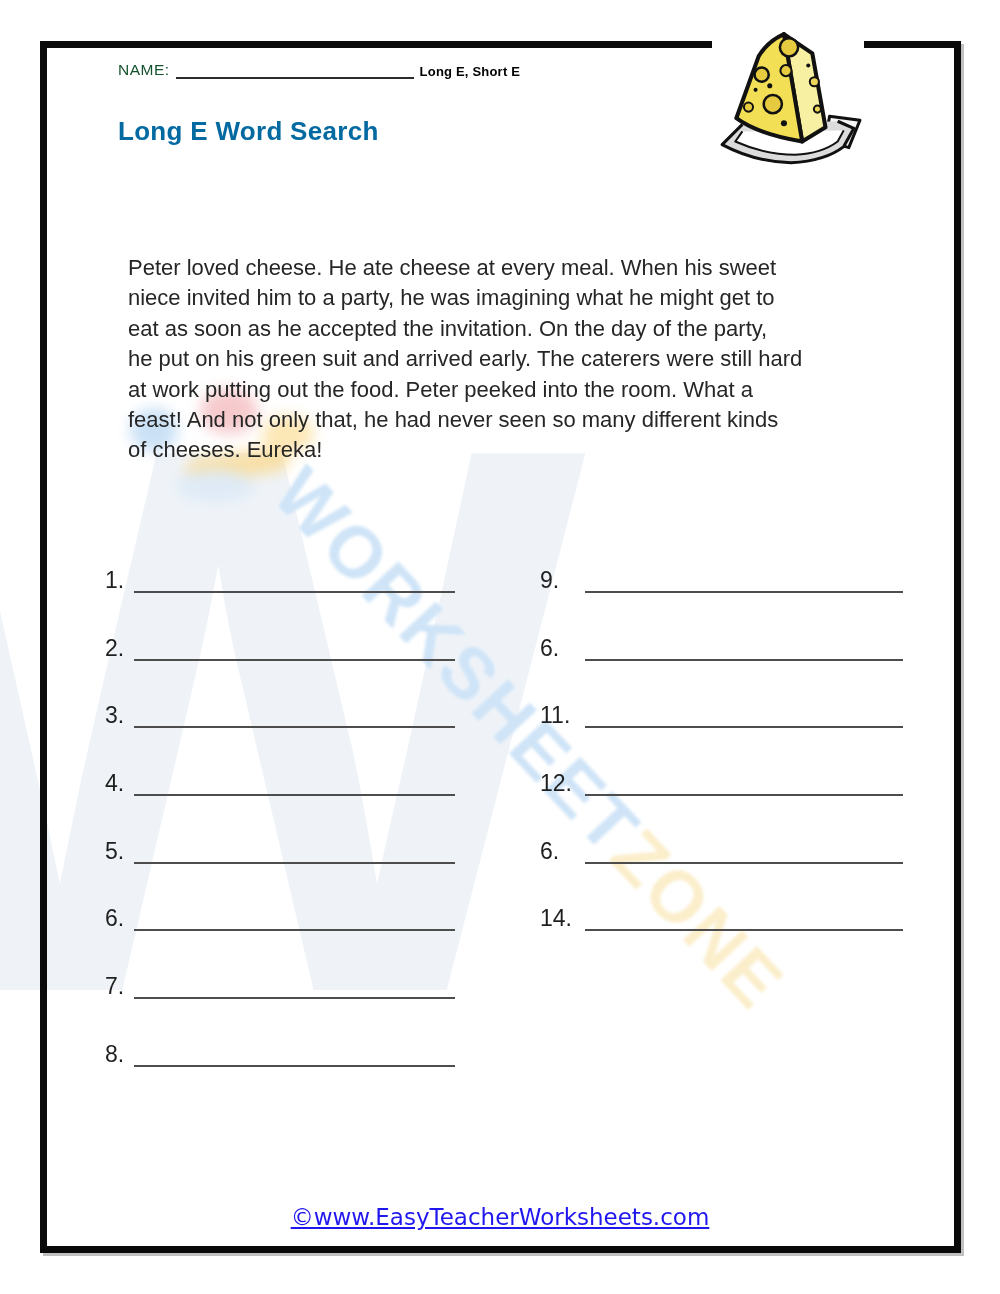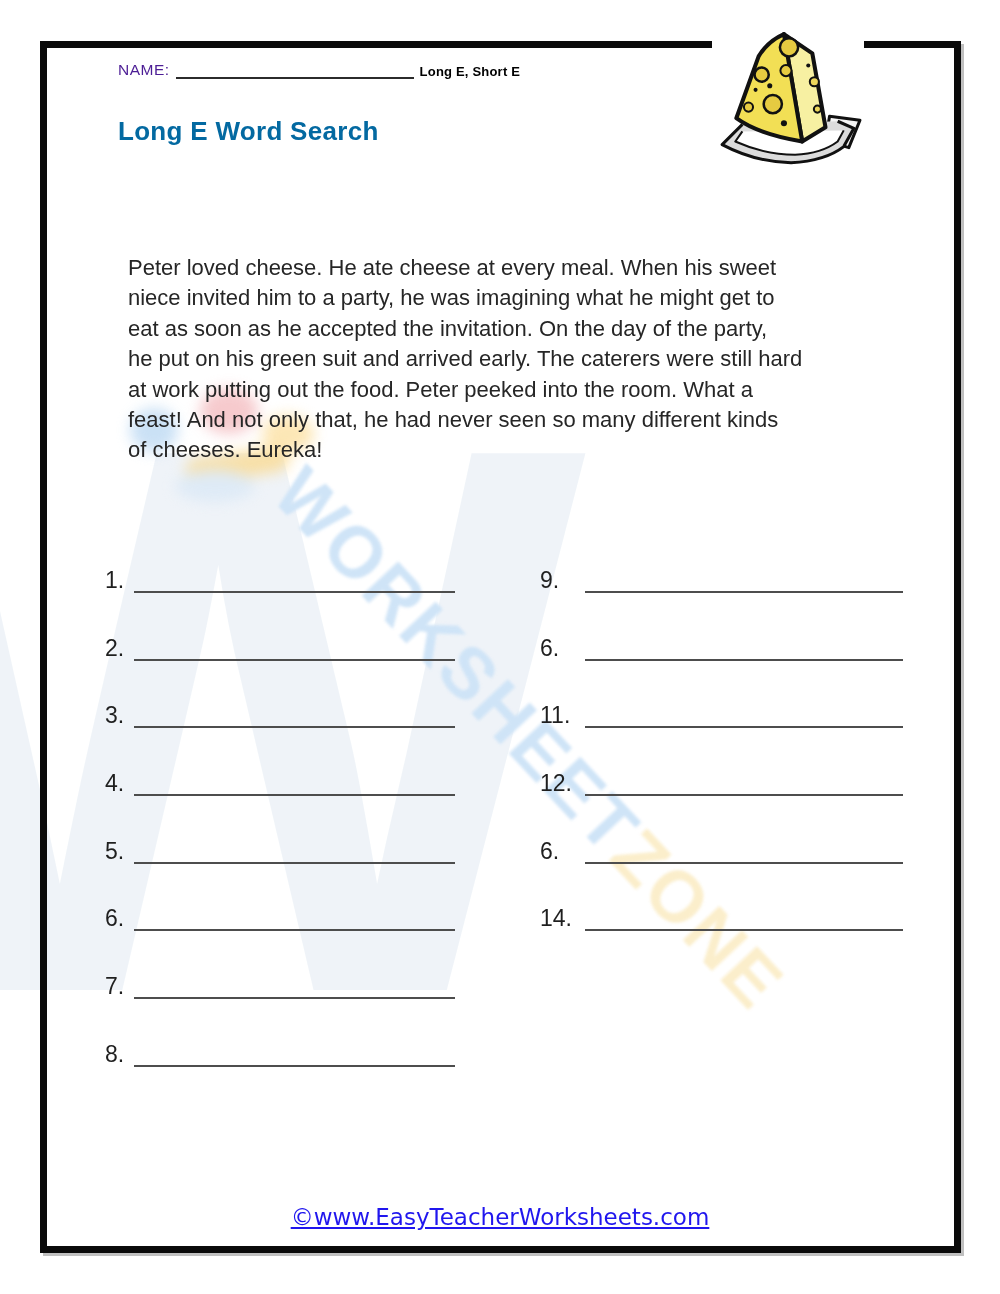--- a/index.html
+++ b/index.html
@@ -75,21 +75,21 @@
   
   .content { position: absolute; inset: 0; z-index: 2; }
 
   .header-row {
     position: absolute;
     left: 118px; top: 57px;
     display: flex;
     align-items: flex-end;
     height: 22px;
   }
-  .name-label { font-size: 15.5px; letter-spacing: 0.5px; color: #4c1d95; }
+  .name-label { font-size: 15.5px; letter-spacing: 0.5px; color: #14532d; }
   .name-line  { width: 238px; height: 16px; border-bottom: 2px solid #2b2b2b; margin: 0 6px; }
   .topic-label { font-size: 13px; font-weight: bold; color: #000; letter-spacing: 0.2px; }
 
   .page-title {
     position: absolute;
     left: 118px; top: 116px;
     font-size: 26px;
     font-weight: bold;
     color: #0369a1;
     letter-spacing: 0.3px;

